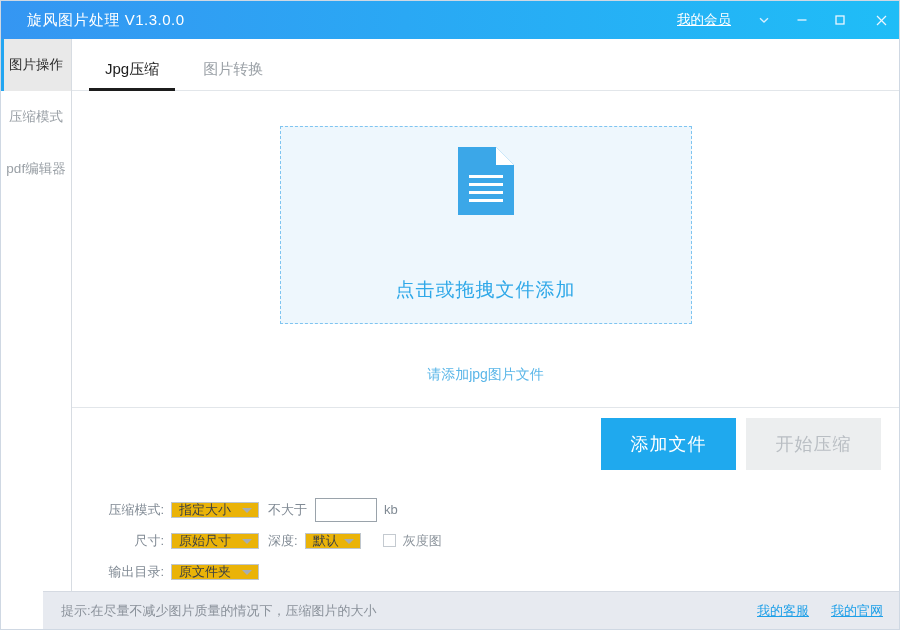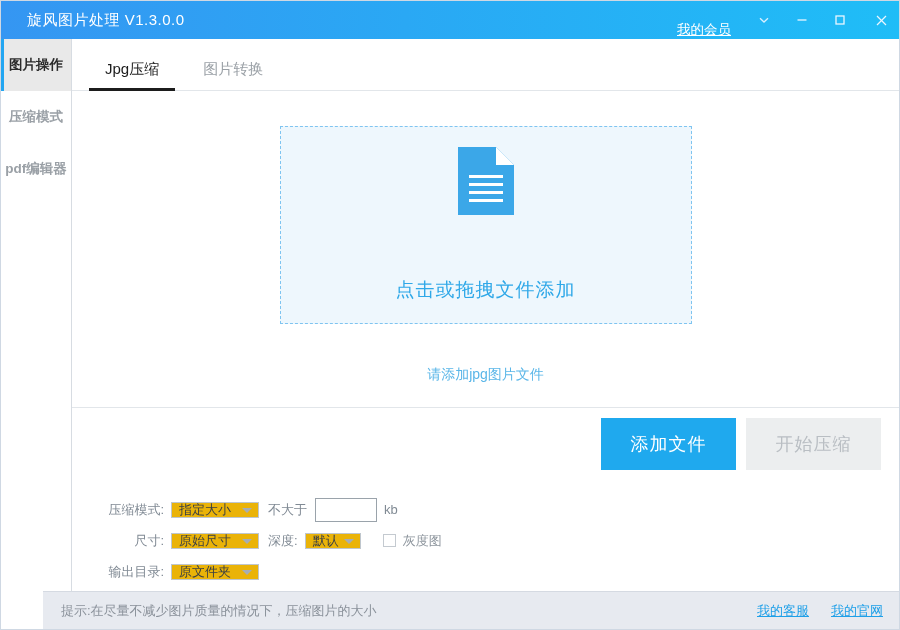--- a/index.html
+++ b/index.html
@@ -19,40 +19,40 @@
     height: 38px; flex: 0 0 38px; position: relative;
     background: linear-gradient(to right, #3596f2 0%, #2aa8f4 45%, #1fbdf7 100%);
     display: flex; align-items: center;
   }
   .app-title {
     color: #ffffff; font-size: 15px; letter-spacing: .5px;
     padding-left: 26px; white-space: nowrap;
   }
   .title-right {
     position: absolute; right: 0; top: 0; height: 38px;
-    display: flex; align-items: flex-end; gap: 8px;
+    display: flex; align-items: center; gap: 8px;
   }
   .member-link {
     color: #ffffff; font-size: 13.5px; text-decoration: underline;
     margin-right: 10px; cursor: pointer; white-space: nowrap;
   }
   .tb-btn {
     width: 30px; height: 38px; display: flex; align-items: center;
     justify-content: center; cursor: pointer;
   }
   .tb-btn svg { display: block; }
   .tb-close { width: 36px; }
 
   
   .body-wrap { flex: 1 1 auto; display: flex; min-height: 0; }
 
   
   .sidebar {
     width: 71px; flex: 0 0 71px; background: #ffffff;
-    border-right: 1px solid #d7dce2; padding-top: 0; font-weight: bold;
+    border-right: 1px solid #d7dce2; padding-top: 0;
   }
   .side-item {
     height: 52px; display: flex; align-items: center; justify-content: center;
     font-size: 13.5px; color: #9aa0a6; cursor: pointer; position: relative;
     white-space: nowrap;
   }
   .side-item.active {
     background: #e9e9e9; color: #2b2b2b;
   }
   .side-item.active::before {

